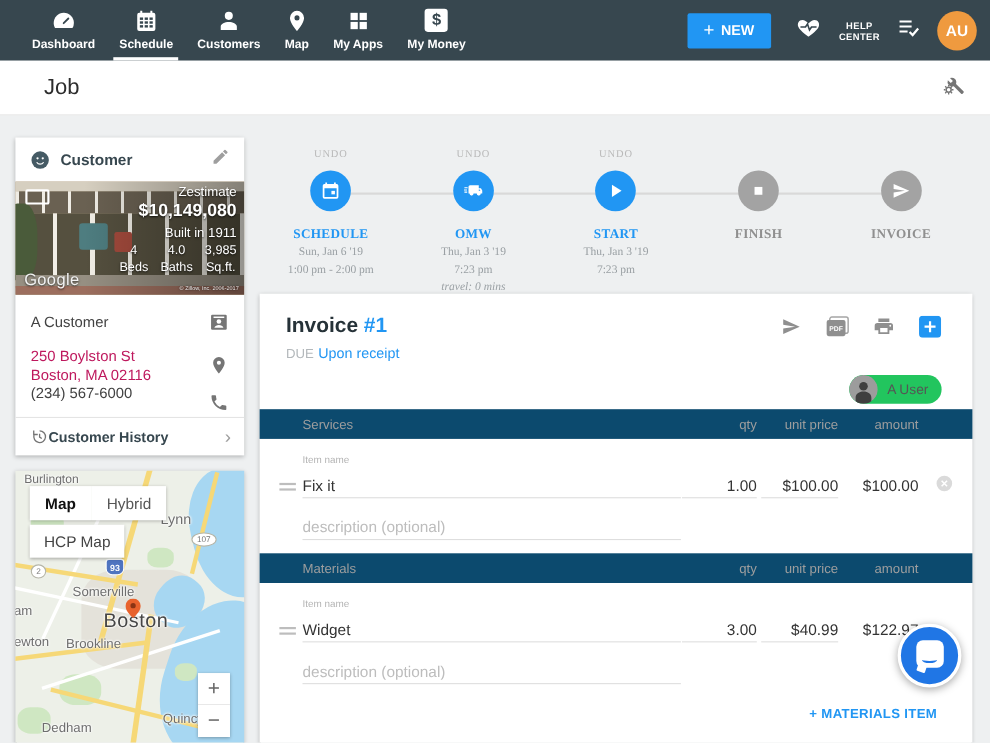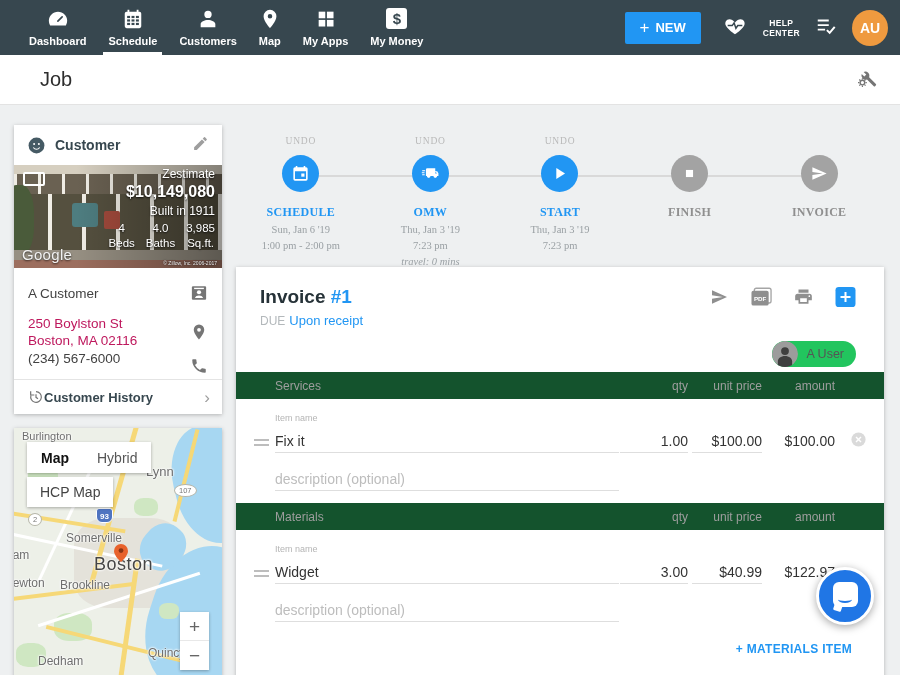--- a/index.html
+++ b/index.html
@@ -143,21 +143,21 @@
   .inv-due { position:absolute; left:24px; top:46px; font-size:12px; color:#b3b8bb; }
   .inv-due a { color:#2196f3; font-size:13px; text-decoration:none; margin-left:4px; cursor:pointer; }
   .inv-actions { position:absolute; right:28px; top:20px; display:flex; align-items:center; gap:21px; }
   .inv-actions .act { cursor:pointer; display:flex; }
   .inv-actions svg { width:21px; height:20px; }
   .user-chip { position:absolute; right:28px; top:64px; height:26px; background:#22c55e;
                border-radius:13px; display:flex; align-items:center; padding:0 12px 0 0; cursor:pointer;margin-top:10px; }
   .user-chip svg { width:26px; height:26px; border-radius:50%; }
   .user-chip span { margin-left:8px; font-size:12.5px; color:#555; }
 
-  .band { height:27px; background:#14532d; position:relative; }
+  .band { height:27px; background:#0c4a6e; position:relative; }
   .band .bname { position:absolute; left:39px; top:7px; font-size:12px; color:#9e9e9e; }
   .bcol { position:absolute; top:7px; font-size:12px; color:#9e9e9e; text-align:right; }
   .col-qty   { left:384px; width:68px; }
   .col-price { left:456px; width:70px; }
   .col-amt   { left:529px; width:70px; }
 
   .item-row { position:relative; height:58px; margin-top:8px; }
   .drag { position:absolute; left:18px; top:32px; width:15px; cursor:grab; }
   .drag i { display:block; height:2px; background:#bdbdbd; margin-bottom:3px; }
   .fld-label { position:absolute; left:39px; top:6px; font-size:9px; color:#b5b5b5; }

